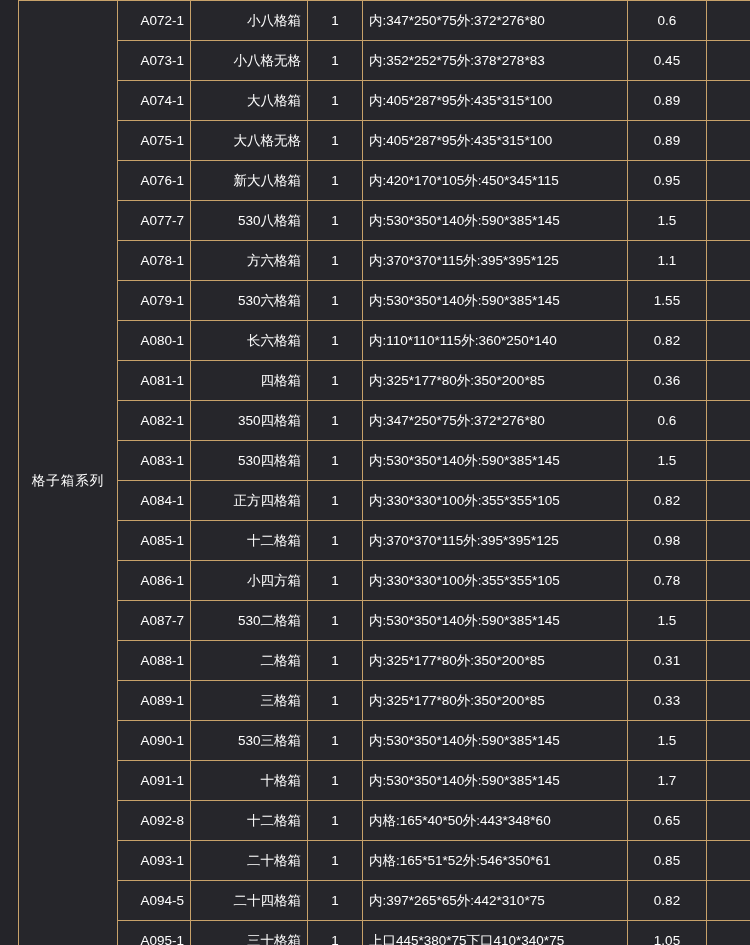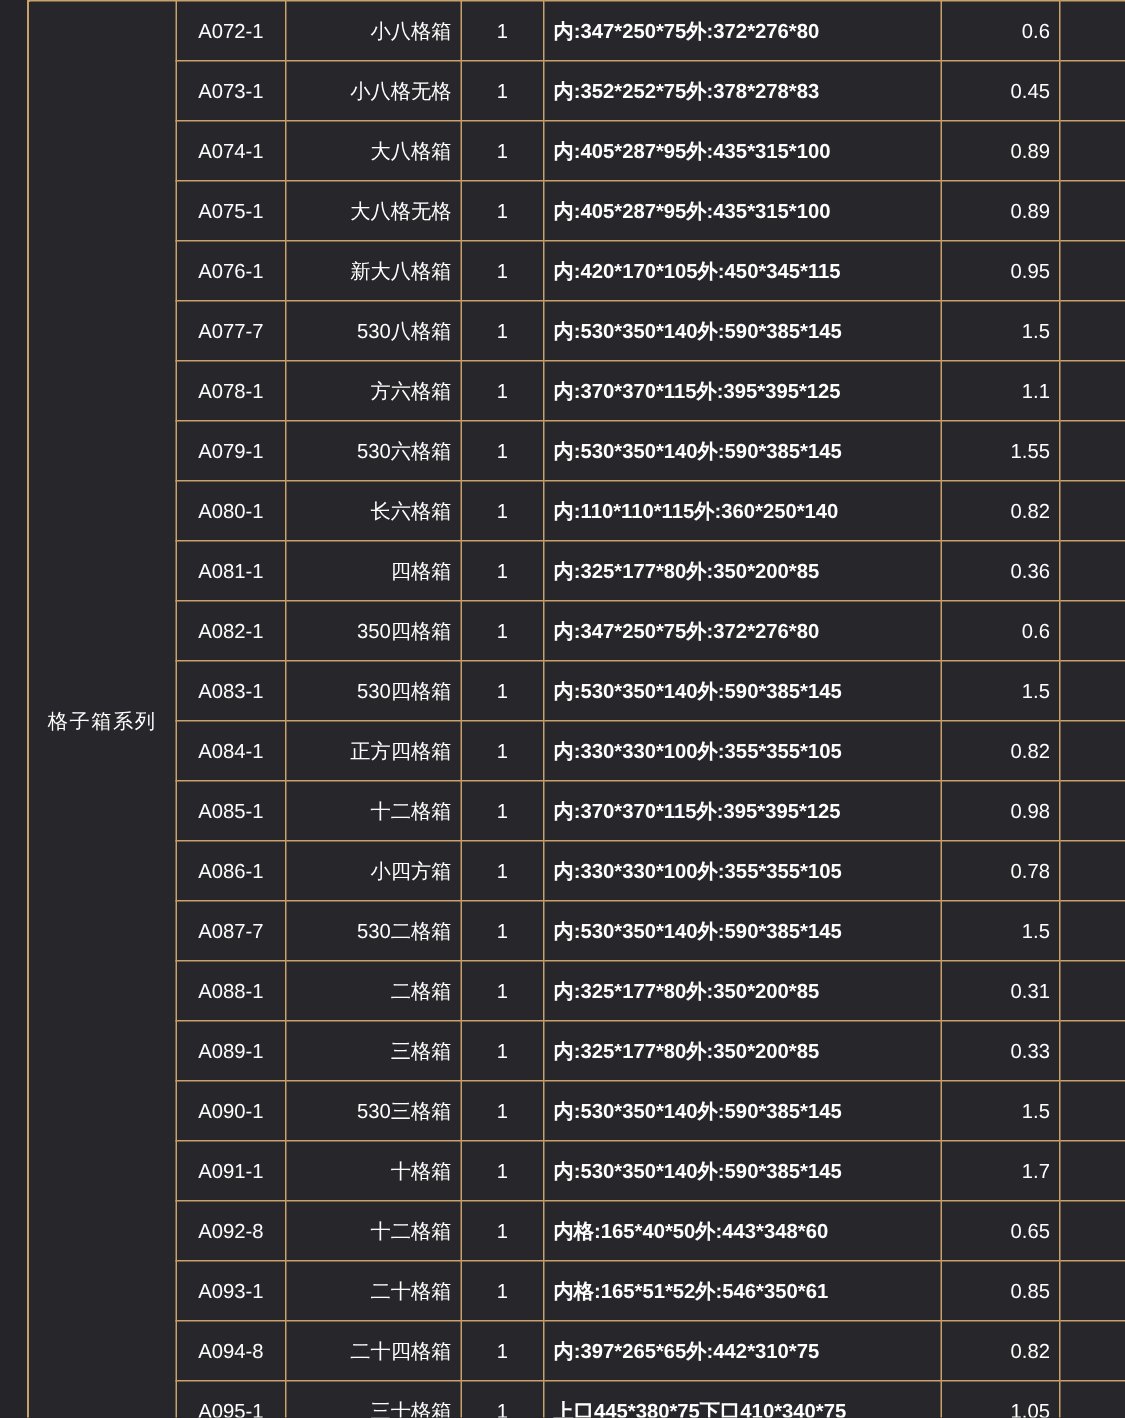--- a/index.html
+++ b/index.html
@@ -48,25 +48,25 @@
     height: 39px;
     padding: 0 6px;
     font-size: 13.5px;
     color: #ffffff;
     background: #26262b;
     vertical-align: middle;
     white-space: nowrap;
     overflow: hidden;
   }
   .col-group { width: 86px; text-align: center; font-size: 14px; }
-  .col-code  { width: 60px; text-align: center; font-size: 13px; }
+  .col-code  { width: 60px; text-align: right; font-size: 13px; }
   .col-name  { width: 104px; text-align: right; padding-left: 8px; }
   .col-qty   { width: 42px; text-align: center; }
-  .col-size  { width: 252px; text-align: left; padding-left: 7px; font-size: 13px; font-weight: bold; }
-  .col-weight{ width: 66px; text-align: right; }
+  .col-size  { width: 252px; text-align: left; padding-left: 7px; font-size: 13px; }
+  .col-weight{ width: 66px; text-align: center; }
   .col-blank { width: 42px; }
   .group-cell {
     background: #26262b;
     font-size: 14px;
     letter-spacing: 1px;
   }
 </style>
 </head>
 <body>
 
@@ -246,21 +246,21 @@
           </tr>
           <tr>
             <td class="col-code">A093-1</td>
             <td class="col-name">二十格箱</td>
             <td class="col-qty">1</td>
             <td class="col-size">内格:165*51*52外:546*350*61</td>
             <td class="col-weight">0.85</td>
             <td class="col-blank"></td>
           </tr>
           <tr>
-            <td class="col-code">A094-8</td>
+            <td class="col-code">A094-5</td>
             <td class="col-name">二十四格箱</td>
             <td class="col-qty">1</td>
             <td class="col-size">内:397*265*65外:442*310*75</td>
             <td class="col-weight">0.82</td>
             <td class="col-blank"></td>
           </tr>
           <tr>
             <td class="col-code">A095-1</td>
             <td class="col-name">三十格箱</td>
             <td class="col-qty">1</td>

